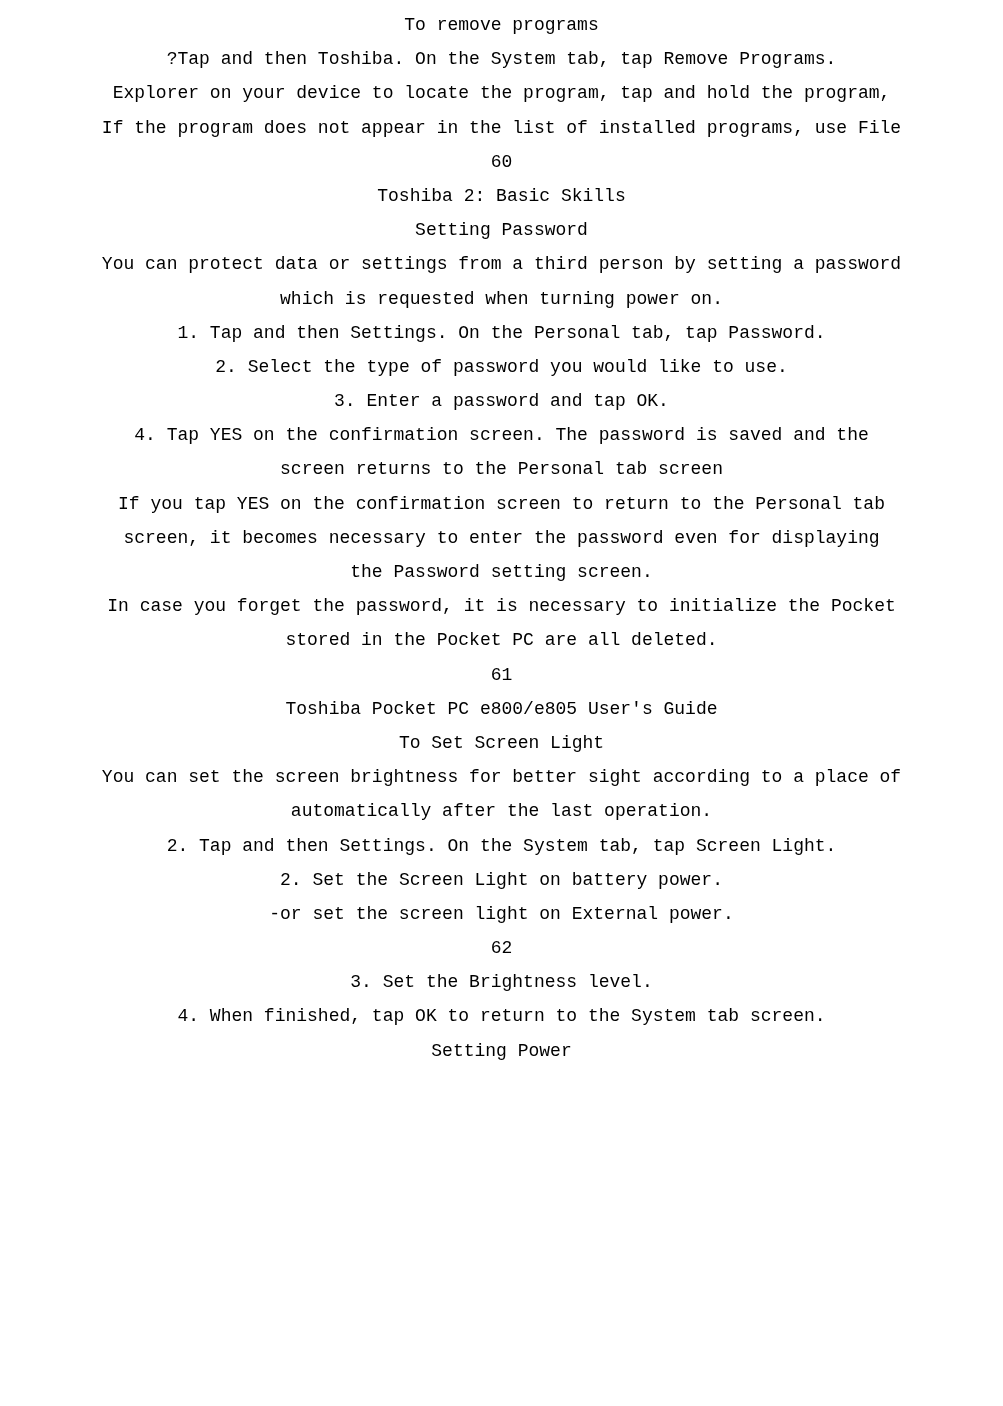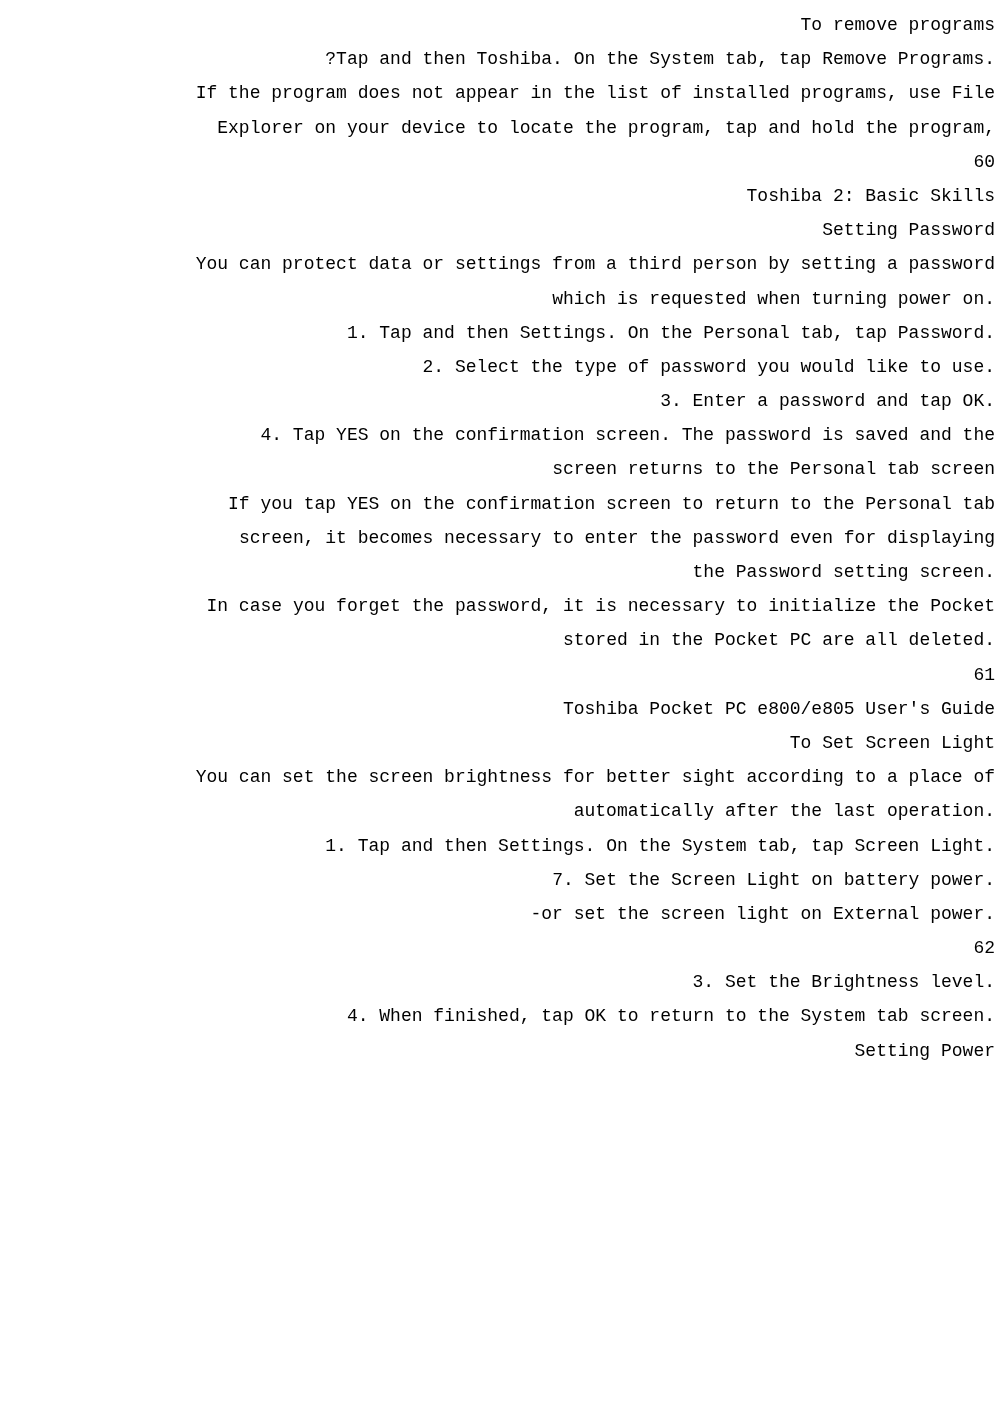--- a/index.html
+++ b/index.html
@@ -7,51 +7,51 @@
       padding: 8px;
       font-family: "Courier New", Courier, monospace;
       font-size: 18px;
       line-height: 1.9;
       color: #000;
       background: #fff;
       width: 987px;
     }
     .line {
       white-space: pre-wrap;
-      text-align: right;
+      text-align: center;
     }
   </style>
 </head>
 <body>
 
 <div>
   <div class="line">To remove programs</div>
   <div class="line">?Tap and then Toshiba. On the System tab, tap Remove Programs.</div>
+  <div class="line">Explorer on your device to locate the program, tap and hold the program,</div>
   <div class="line">If the program does not appear in the list of installed programs, use File</div>
-  <div class="line">Explorer on your device to locate the program, tap and hold the program,</div>
   <div class="line">60</div>
   <div class="line">Toshiba 2: Basic Skills</div>
   <div class="line">Setting Password</div>
   <div class="line">You can protect data or settings from a third person by setting a password</div>
   <div class="line">which is requested when turning power on.</div>
   <div class="line">1. Tap and then Settings. On the Personal tab, tap Password.</div>
   <div class="line">2. Select the type of password you would like to use.</div>
   <div class="line">3. Enter a password and tap OK.</div>
   <div class="line">4. Tap YES on the confirmation screen. The password is saved and the</div>
   <div class="line">screen returns to the Personal tab screen</div>
   <div class="line">If you tap YES on the confirmation screen to return to the Personal tab</div>
   <div class="line">screen, it becomes necessary to enter the password even for displaying</div>
   <div class="line">the Password setting screen.</div>
   <div class="line">In case you forget the password, it is necessary to initialize the Pocket</div>
   <div class="line">stored in the Pocket PC are all deleted.</div>
   <div class="line">61</div>
   <div class="line">Toshiba Pocket PC e800/e805 User's Guide</div>
   <div class="line">To Set Screen Light</div>
   <div class="line">You can set the screen brightness for better sight according to a place of</div>
   <div class="line">automatically after the last operation.</div>
-  <div class="line">1. Tap and then Settings. On the System tab, tap Screen Light.</div>
-  <div class="line">7. Set the Screen Light on battery power.</div>
+  <div class="line">2. Tap and then Settings. On the System tab, tap Screen Light.</div>
+  <div class="line">2. Set the Screen Light on battery power.</div>
   <div class="line">-or set the screen light on External power.</div>
   <div class="line">62</div>
   <div class="line">3. Set the Brightness level.</div>
   <div class="line">4. When finished, tap OK to return to the System tab screen.</div>
   <div class="line">Setting Power</div>
 </div>
 
 </body></html>

